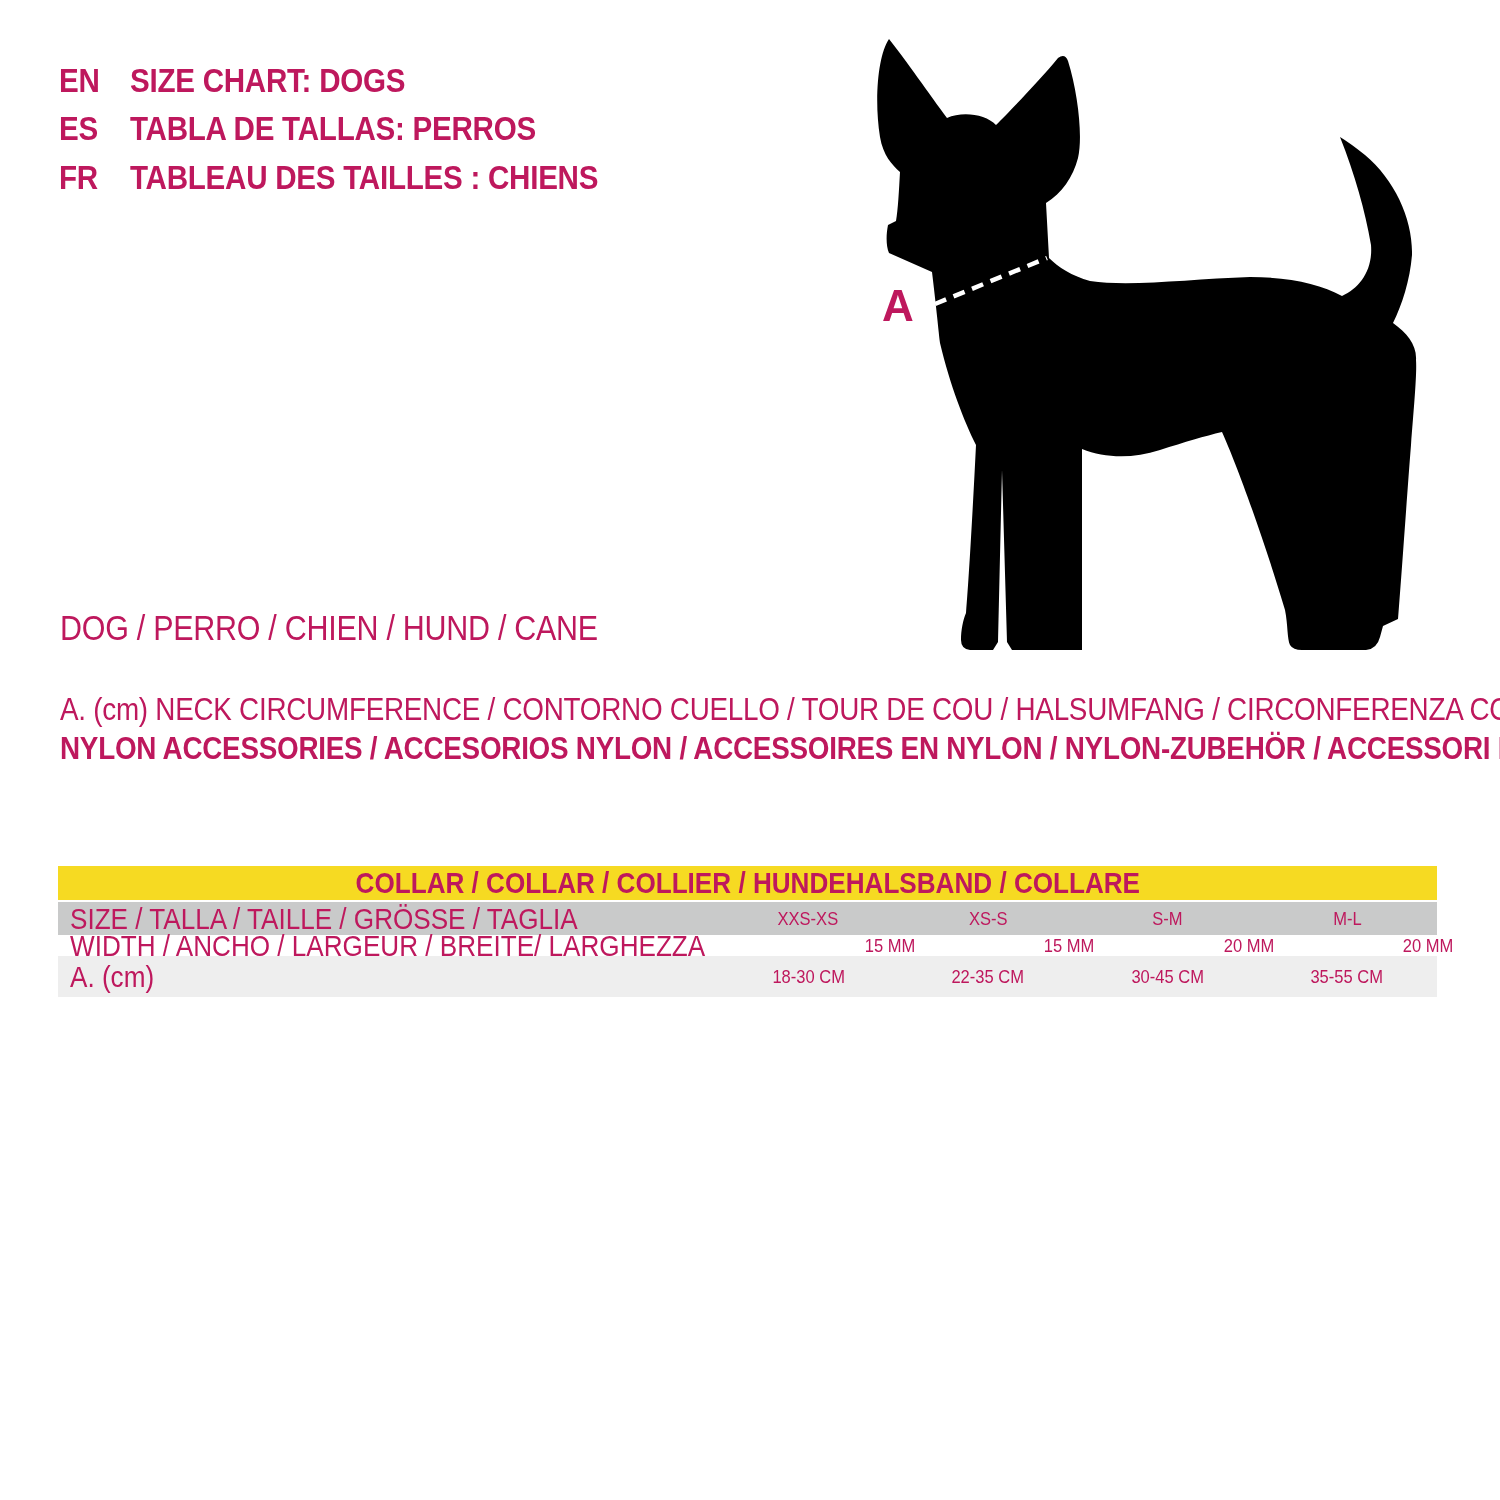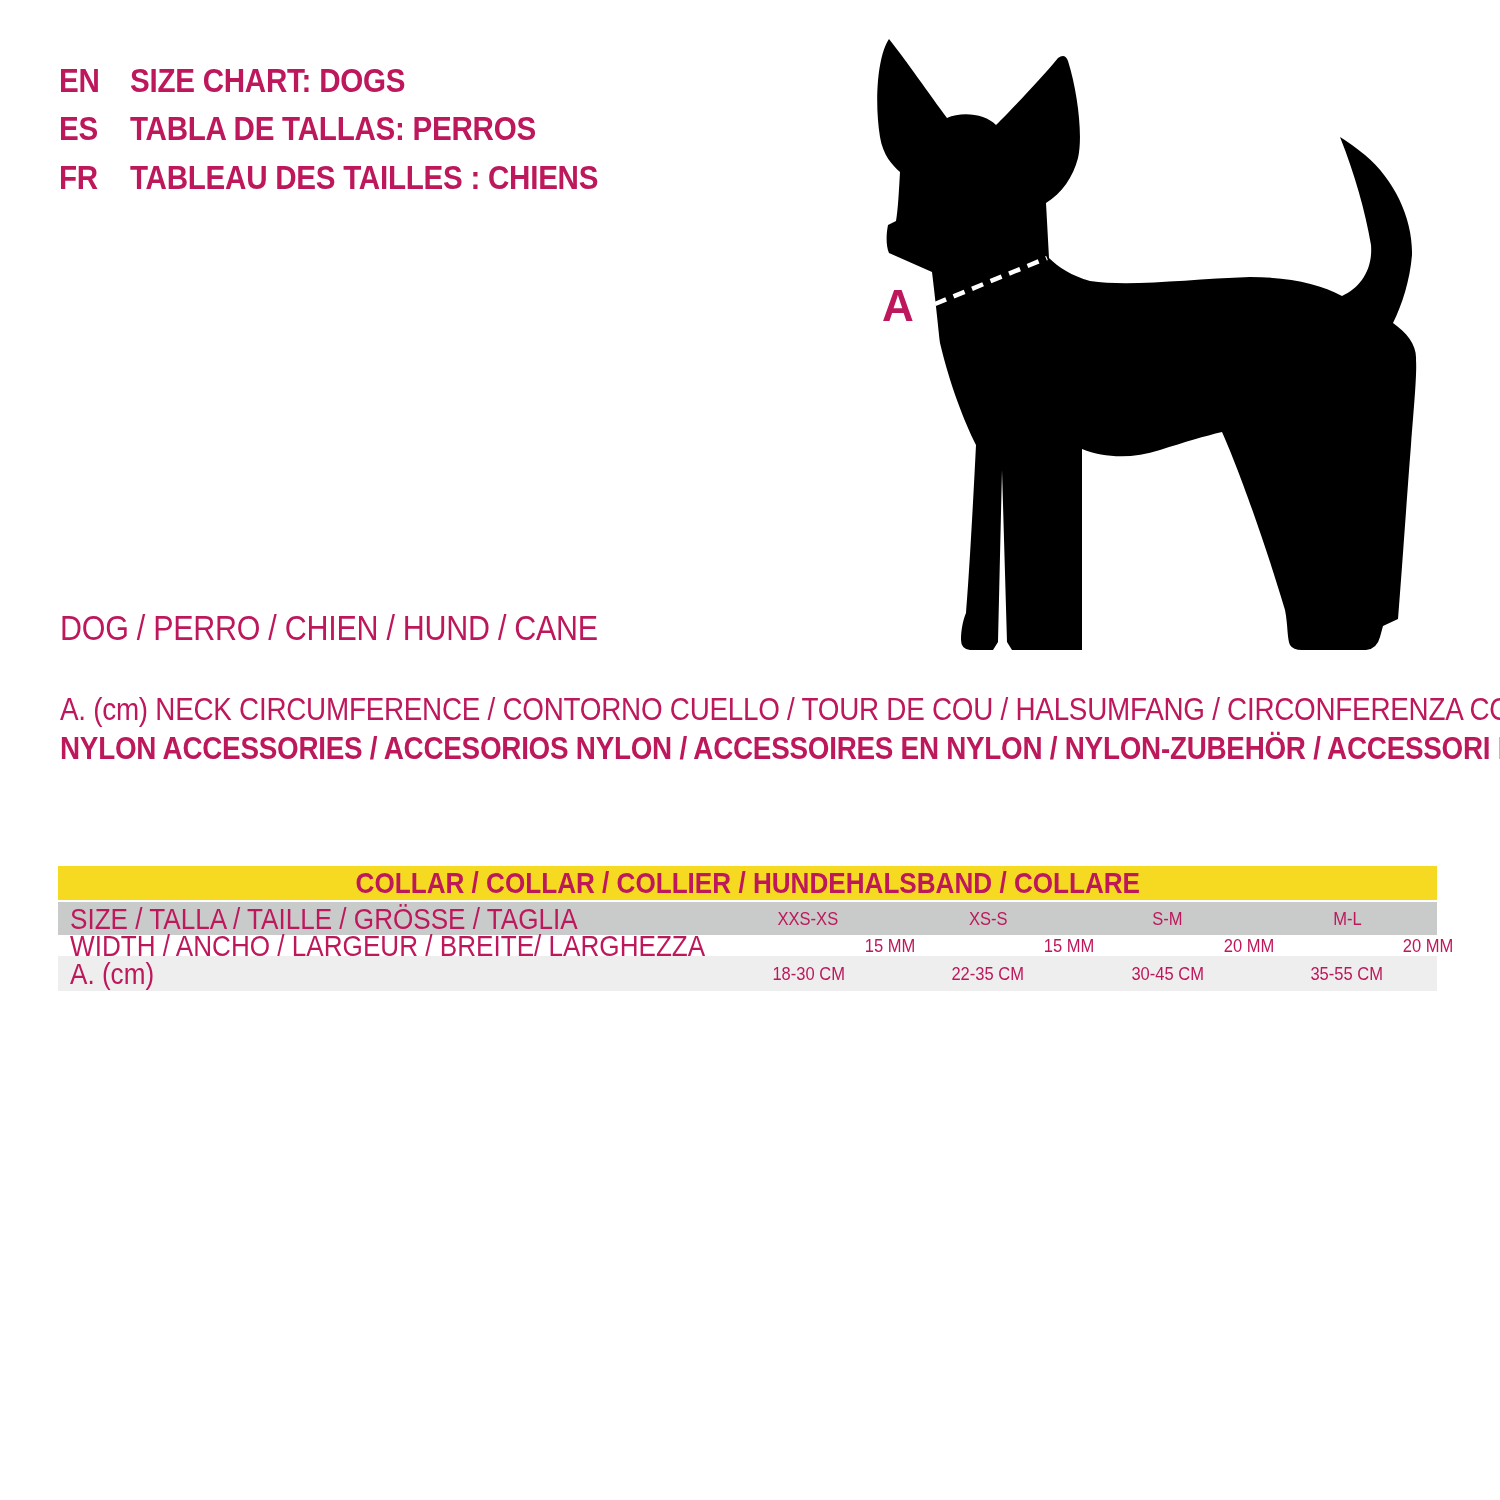--- a/index.html
+++ b/index.html
@@ -25,21 +25,21 @@
   .note-line{position:absolute;left:60px;top:691px;font-size:32px;font-weight:400;letter-spacing:-0.3px;}
   .material-line{position:absolute;left:60px;top:730px;font-size:32px;font-weight:700;letter-spacing:-0.3px;}
 
   
   .size-table{position:absolute;left:58px;top:866px;width:1379px;}
   .t-head{height:34px;display:flex;align-items:center;justify-content:center;
           font-size:30px;font-weight:700;margin-bottom:2px;}
   .t-row{display:flex;align-items:stretch;}
   .t-row.r1{height:33px;}
   .t-row.r2{height:21px;}
-  .t-row.r3{height:35px;}
+  .t-row.r3{height:41px;}
   .t-label{flex:0 0 47.9%;display:flex;align-items:center;padding-left:12px;box-sizing:border-box;
            font-size:30px;font-weight:400;}
   .t-cell{flex:0 0 13.02%;display:flex;align-items:center;justify-content:center;
           font-size:19px;font-weight:400;}
 </style>
 </head>
 <body>
 
 <div id="canvas">
 

